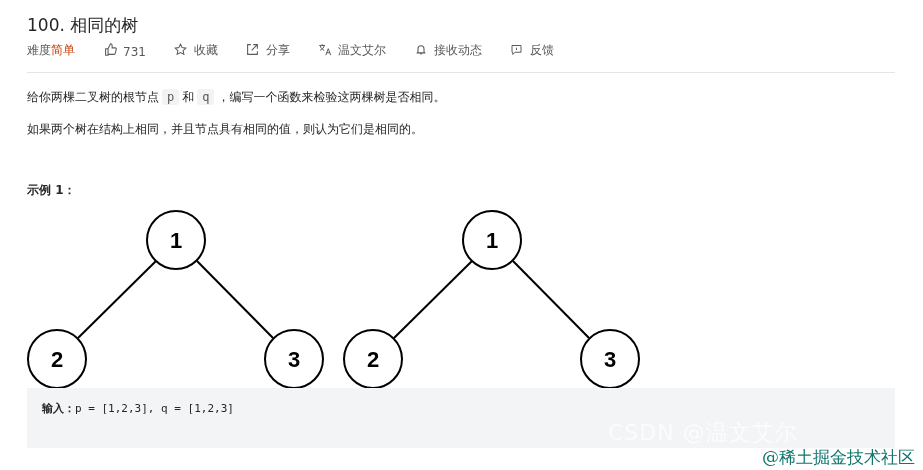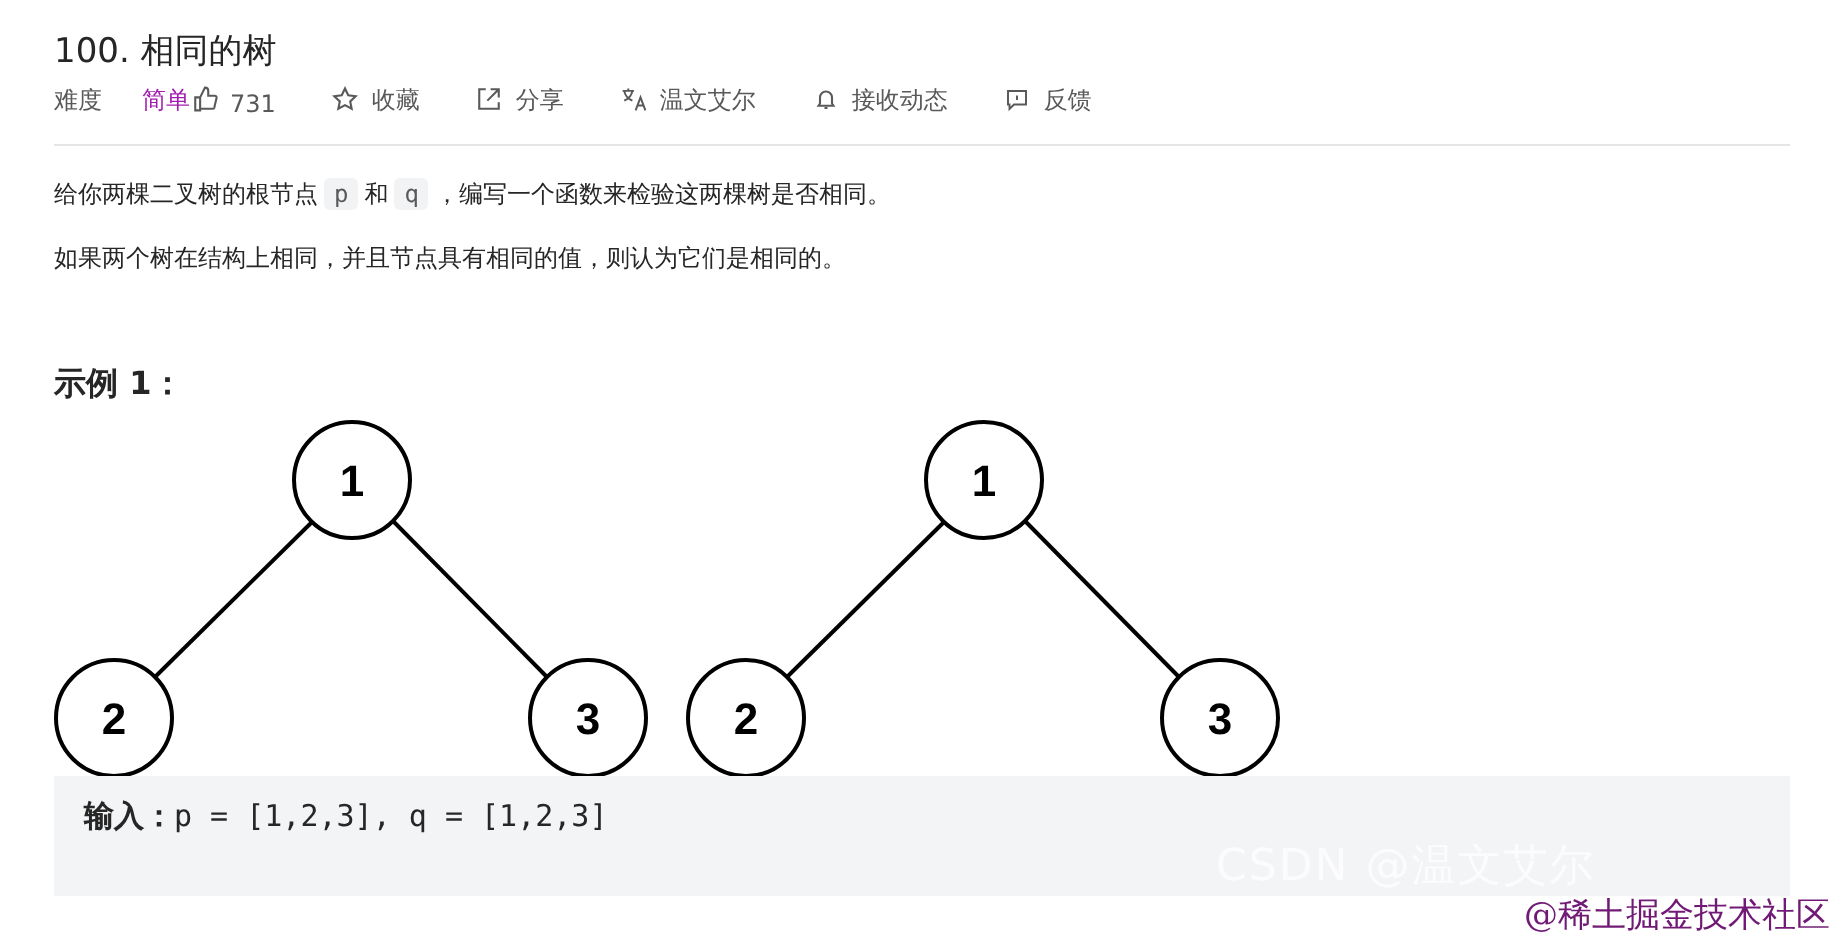--- a/index.html
+++ b/index.html
@@ -2,33 +2,33 @@
 <html><head>
 <meta charset="utf-8">
 <style>
   * { box-sizing: border-box; margin: 0; padding: 0; }
   html, body { width: 923px; height: 470px; background: #ffffff; overflow: hidden; }
   body { position: relative; font-family: "DejaVu Sans", "Liberation Sans", sans-serif; color: #262626; }
   .title { position: absolute; left: 27px; top: 14px; font-size: 17px; color: #262626; }
   .meta { position: absolute; left: 27px; top: 42px; display: flex; align-items: center; font-size: 12px; color: #595959; }
   .meta .item { display: flex; align-items: flex-end; margin-right: 28px; cursor: pointer; }
   .meta .item .ico { display: inline-block; width: 14px; text-align: center; margin-right: 6px; font-size: 12px; color: #595959; }
-  .meta .diff-label { margin-right: 20px; }
-  .meta .diff-value { color: #a21caf; }
+  .meta .diff-label { margin-right: 0; }
+  .meta .diff-value { color: #c2410c; margin-right: 28px; }
   .divider { position: absolute; left: 27px; top: 72px; width: 868px; height: 1px; background: #e5e5e5; }
   .para { position: absolute; left: 27px; font-size: 12px; color: #262626; }
   .p1 { top: 89px; }
   .p2 { top: 121px; }
   .code-inline { font-family: "DejaVu Sans Mono", "Liberation Mono", monospace; background: #f2f3f5; padding: 1px 5px; border-radius: 3px; margin: 0 3px; font-size: 12px; color: #595959; }
-  .example-title { position: absolute; left: 27px; top: 182px; font-size: 16px; font-weight: bold; color: #262626; }
+  .example-title { position: absolute; left: 27px; top: 182px; font-size: 12px; font-weight: bold; color: #262626; }
   svg.trees { position: absolute; left: 0; top: 200px; }
-  .example-box { position: absolute; left: 27px; top: 388px; width: 868px; height: 60px; background: #f3f4f6; padding: 11px 15px; font-family: "DejaVu Sans Mono", "Liberation Mono", monospace; font-size: 15px; color: #262626; line-height: 19px; }
+  .example-box { position: absolute; left: 27px; top: 388px; width: 868px; height: 60px; background: #f3f4f6; padding: 11px 15px; font-family: "DejaVu Sans Mono", "Liberation Mono", monospace; font-size: 11px; color: #262626; line-height: 19px; }
   .example-box .lbl { font-weight: bold; font-family: "DejaVu Sans", sans-serif; }
   .wm-csdn { position: absolute; left: 608px; top: 418px; font-size: 22px; color: rgba(255,255,255,0.75); font-family: "DejaVu Sans", sans-serif; letter-spacing: 1px; white-space: nowrap; }
-  .wm-juejin { position: absolute; right: 8px; top: 446px; font-size: 17px; color: #701a75; font-family: "DejaVu Serif", serif; white-space: nowrap; }
+  .wm-juejin { position: absolute; right: 8px; top: 446px; font-size: 17px; color: #0f766e; font-family: "DejaVu Serif", serif; white-space: nowrap; }
 </style>
 </head>
 <body>
 
 <div class="title">100. 相同的树</div>
 
 <div class="meta">
   <span class="diff-label">难度</span>
   <span class="diff-value">简单</span>
 

